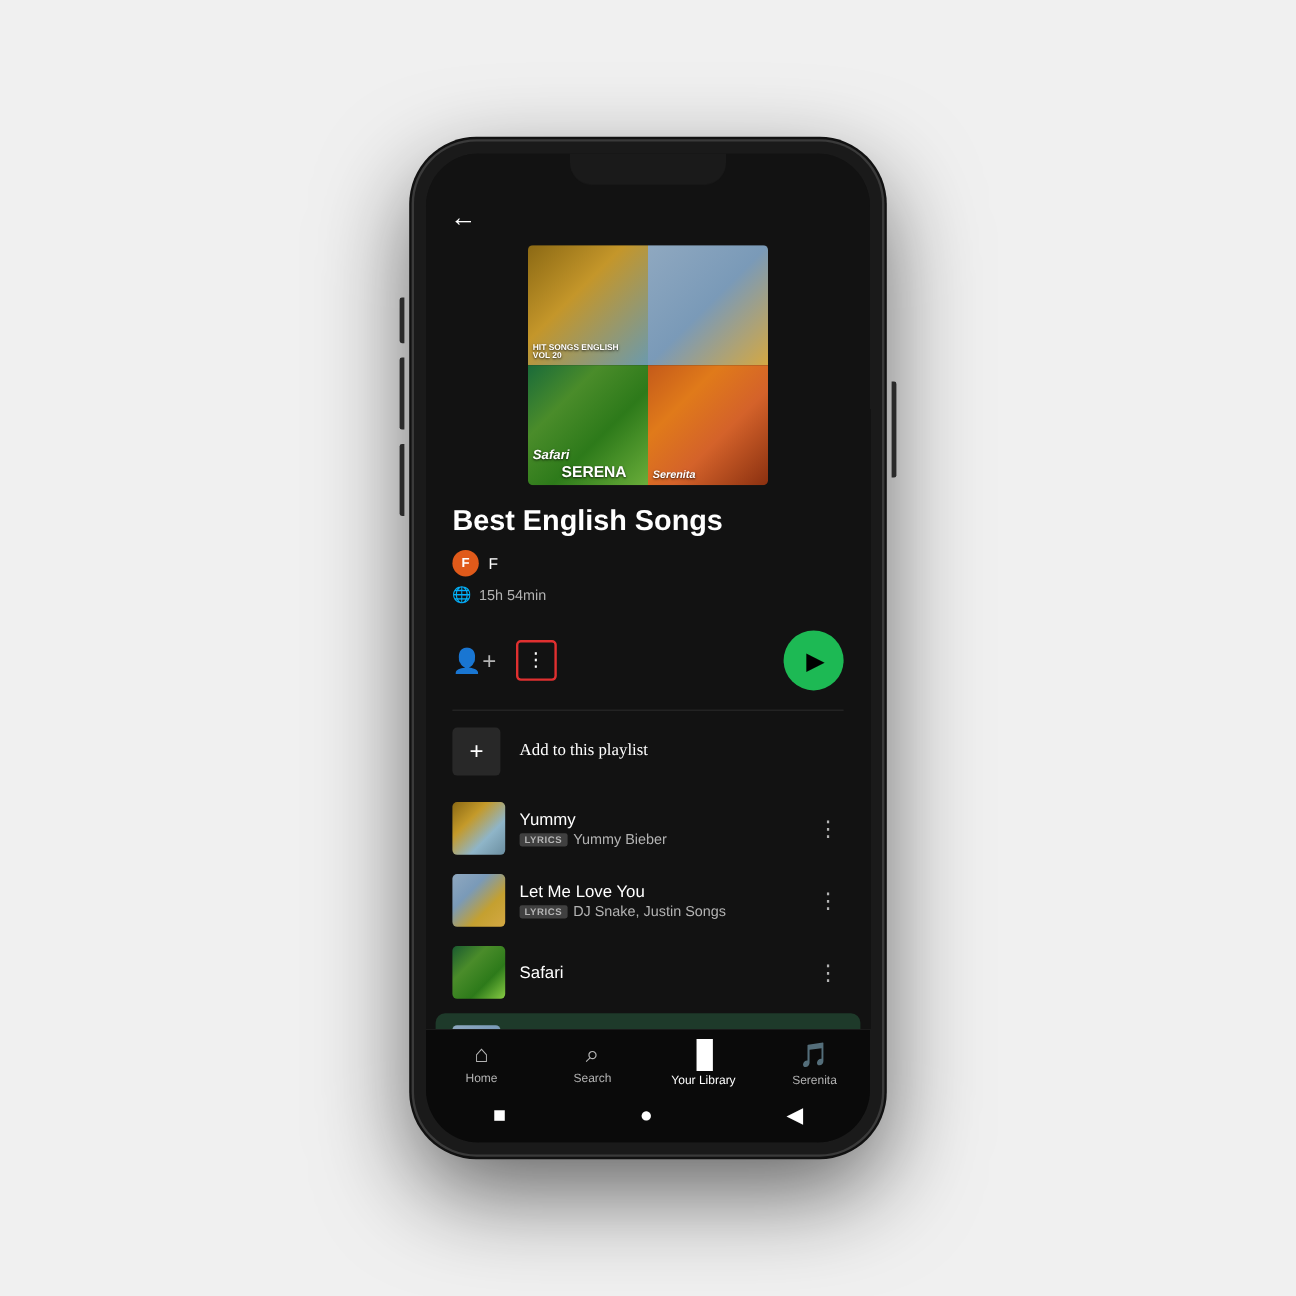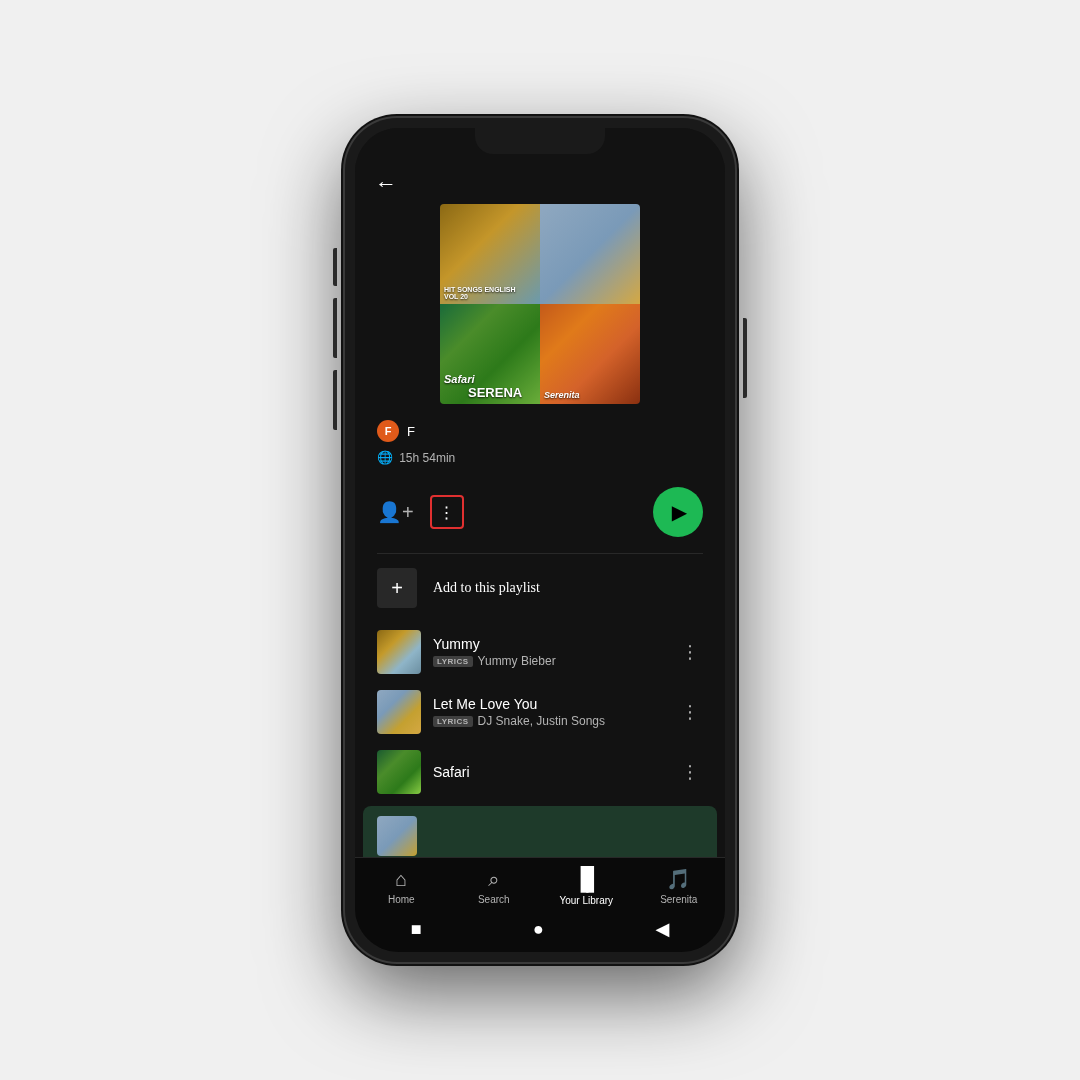--- a/index.html
+++ b/index.html
@@ -416,20 +416,21 @@
             <div class="collage-cell collage-cell-3">
               <span class="collage-text" style="font-style:italic;font-size:11px;">Safari<br><span style="font-size:13px;font-style:normal;padding-left:24px;">SERENA</span></span>
             </div>
             <div class="collage-cell collage-cell-4">
               <span class="collage-text" style="font-style:italic;font-size:9px;">Serenita</span>
             </div>
           </div>
         </div>
 
         <div class="playlist-info">
+          <div class="playlist-title">Best English Songs</div>
           <div class="playlist-author">
             <div class="author-avatar">F</div>
             <span class="author-name">F</span>
           </div>
           <div class="playlist-meta">
             <span class="globe-icon">🌐</span>
             <span>15h 54min</span>
           </div>
         </div>
 

